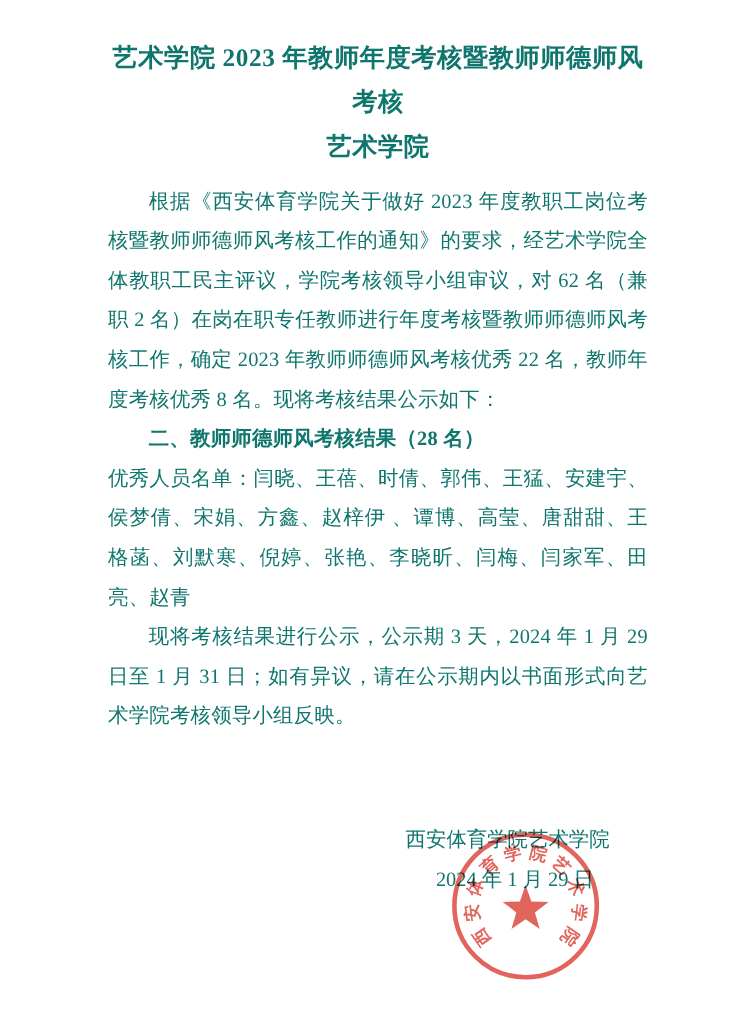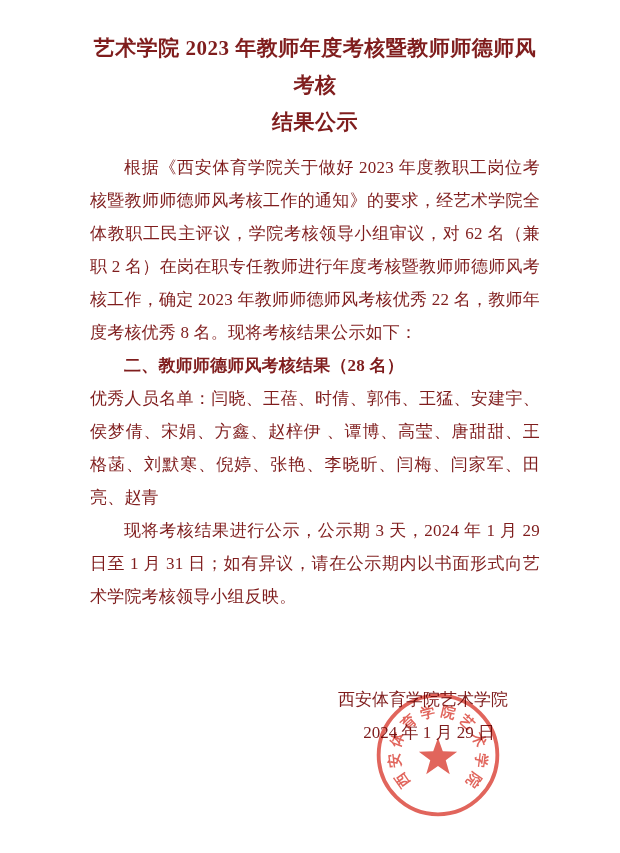--- a/index.html
+++ b/index.html
@@ -3,21 +3,21 @@
 <meta charset="utf-8">
 <style>
   * { margin: 0; padding: 0; box-sizing: border-box; }
   html, body { background: #ffffff; }
   .page {
     position: relative;
     width: 620px;
     height: 853px;
     background: #ffffff;
     font-family: "Liberation Serif", "DejaVu Serif", serif;
-    color: #7f1d1d;
+    color: #0f766e;
     padding: 30px 80px 0 90px;
     overflow: hidden;
   }
   .doc-title {
     font-size: 21px;
     line-height: 37px;
     font-weight: bold;
     text-align: center;
     letter-spacing: 0.5px;
   }
@@ -59,21 +59,21 @@
     font-weight: bold;
   }
 </style>
 </head>
 <body>
 
 <div class="page">
 
   <div class="doc-title">
     <div>艺术学院 2023 年教师年度考核暨教师师德师风考核</div>
-    <div>结果公示</div>
+    <div>艺术学院</div>
   </div>
 
   <div class="body-text">
     <p class="para indent">根据《西安体育学院关于做好 2023 年度教职工岗位考核暨教师师德师风考核工作的通知》的要求，经艺术学院全体教职工民主评议，学院考核领导小组审议，对 62 名（兼职 2 名）在岗在职专任教师进行年度考核暨教师师德师风考核工作，确定 2023 年教师师德师风考核优秀 22 名，教师年度考核优秀 8 名。现将考核结果公示如下：</p>
     <p class="heading">二、教师师德师风考核结果（28 名）</p>
     <p class="para">优秀人员名单：闫晓、王蓓、时倩、郭伟、王猛、安建宇、侯梦倩、宋娟、方鑫、赵梓伊 、谭博、高莹、唐甜甜、王格菡、刘默寒、倪婷、张艳、李晓昕、闫梅、闫家军、田亮、赵青</p>
     <p class="para indent">现将考核结果进行公示，公示期 3 天，2024 年 1 月 29 日至 1 月 31 日；如有异议，请在公示期内以书面形式向艺术学院考核领导小组反映。</p>
   </div>
 
   <div class="signature-block">

